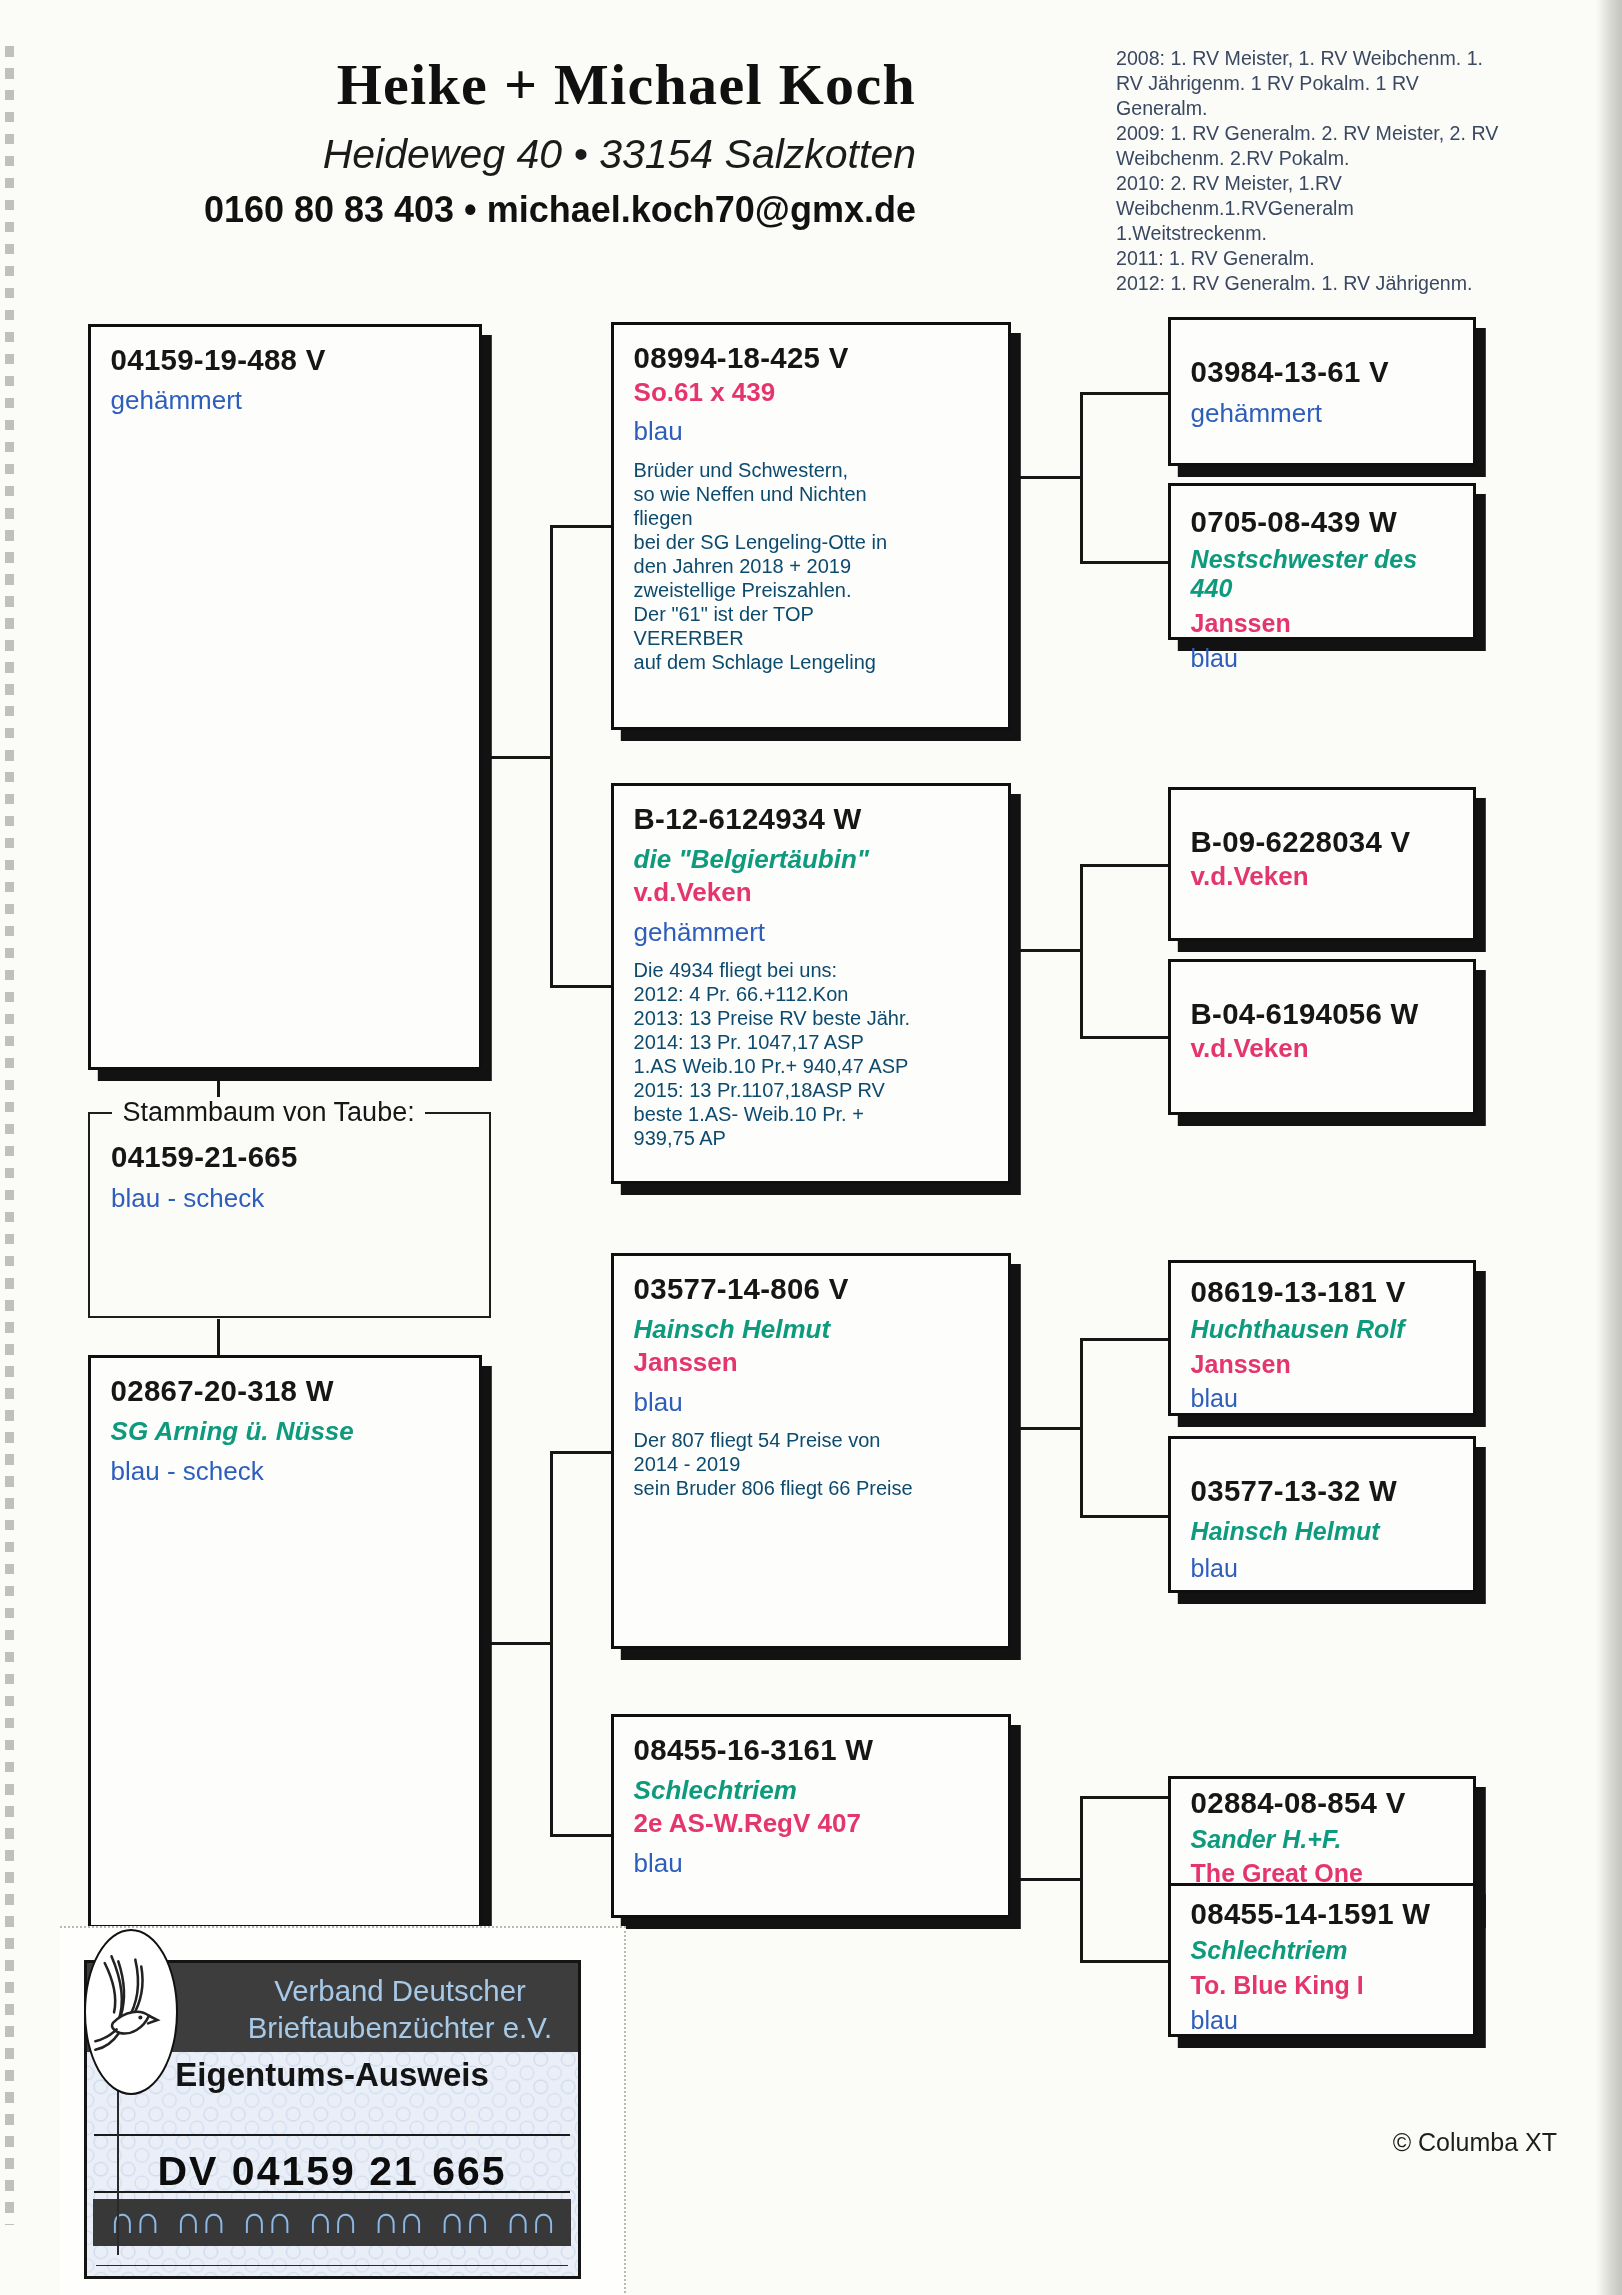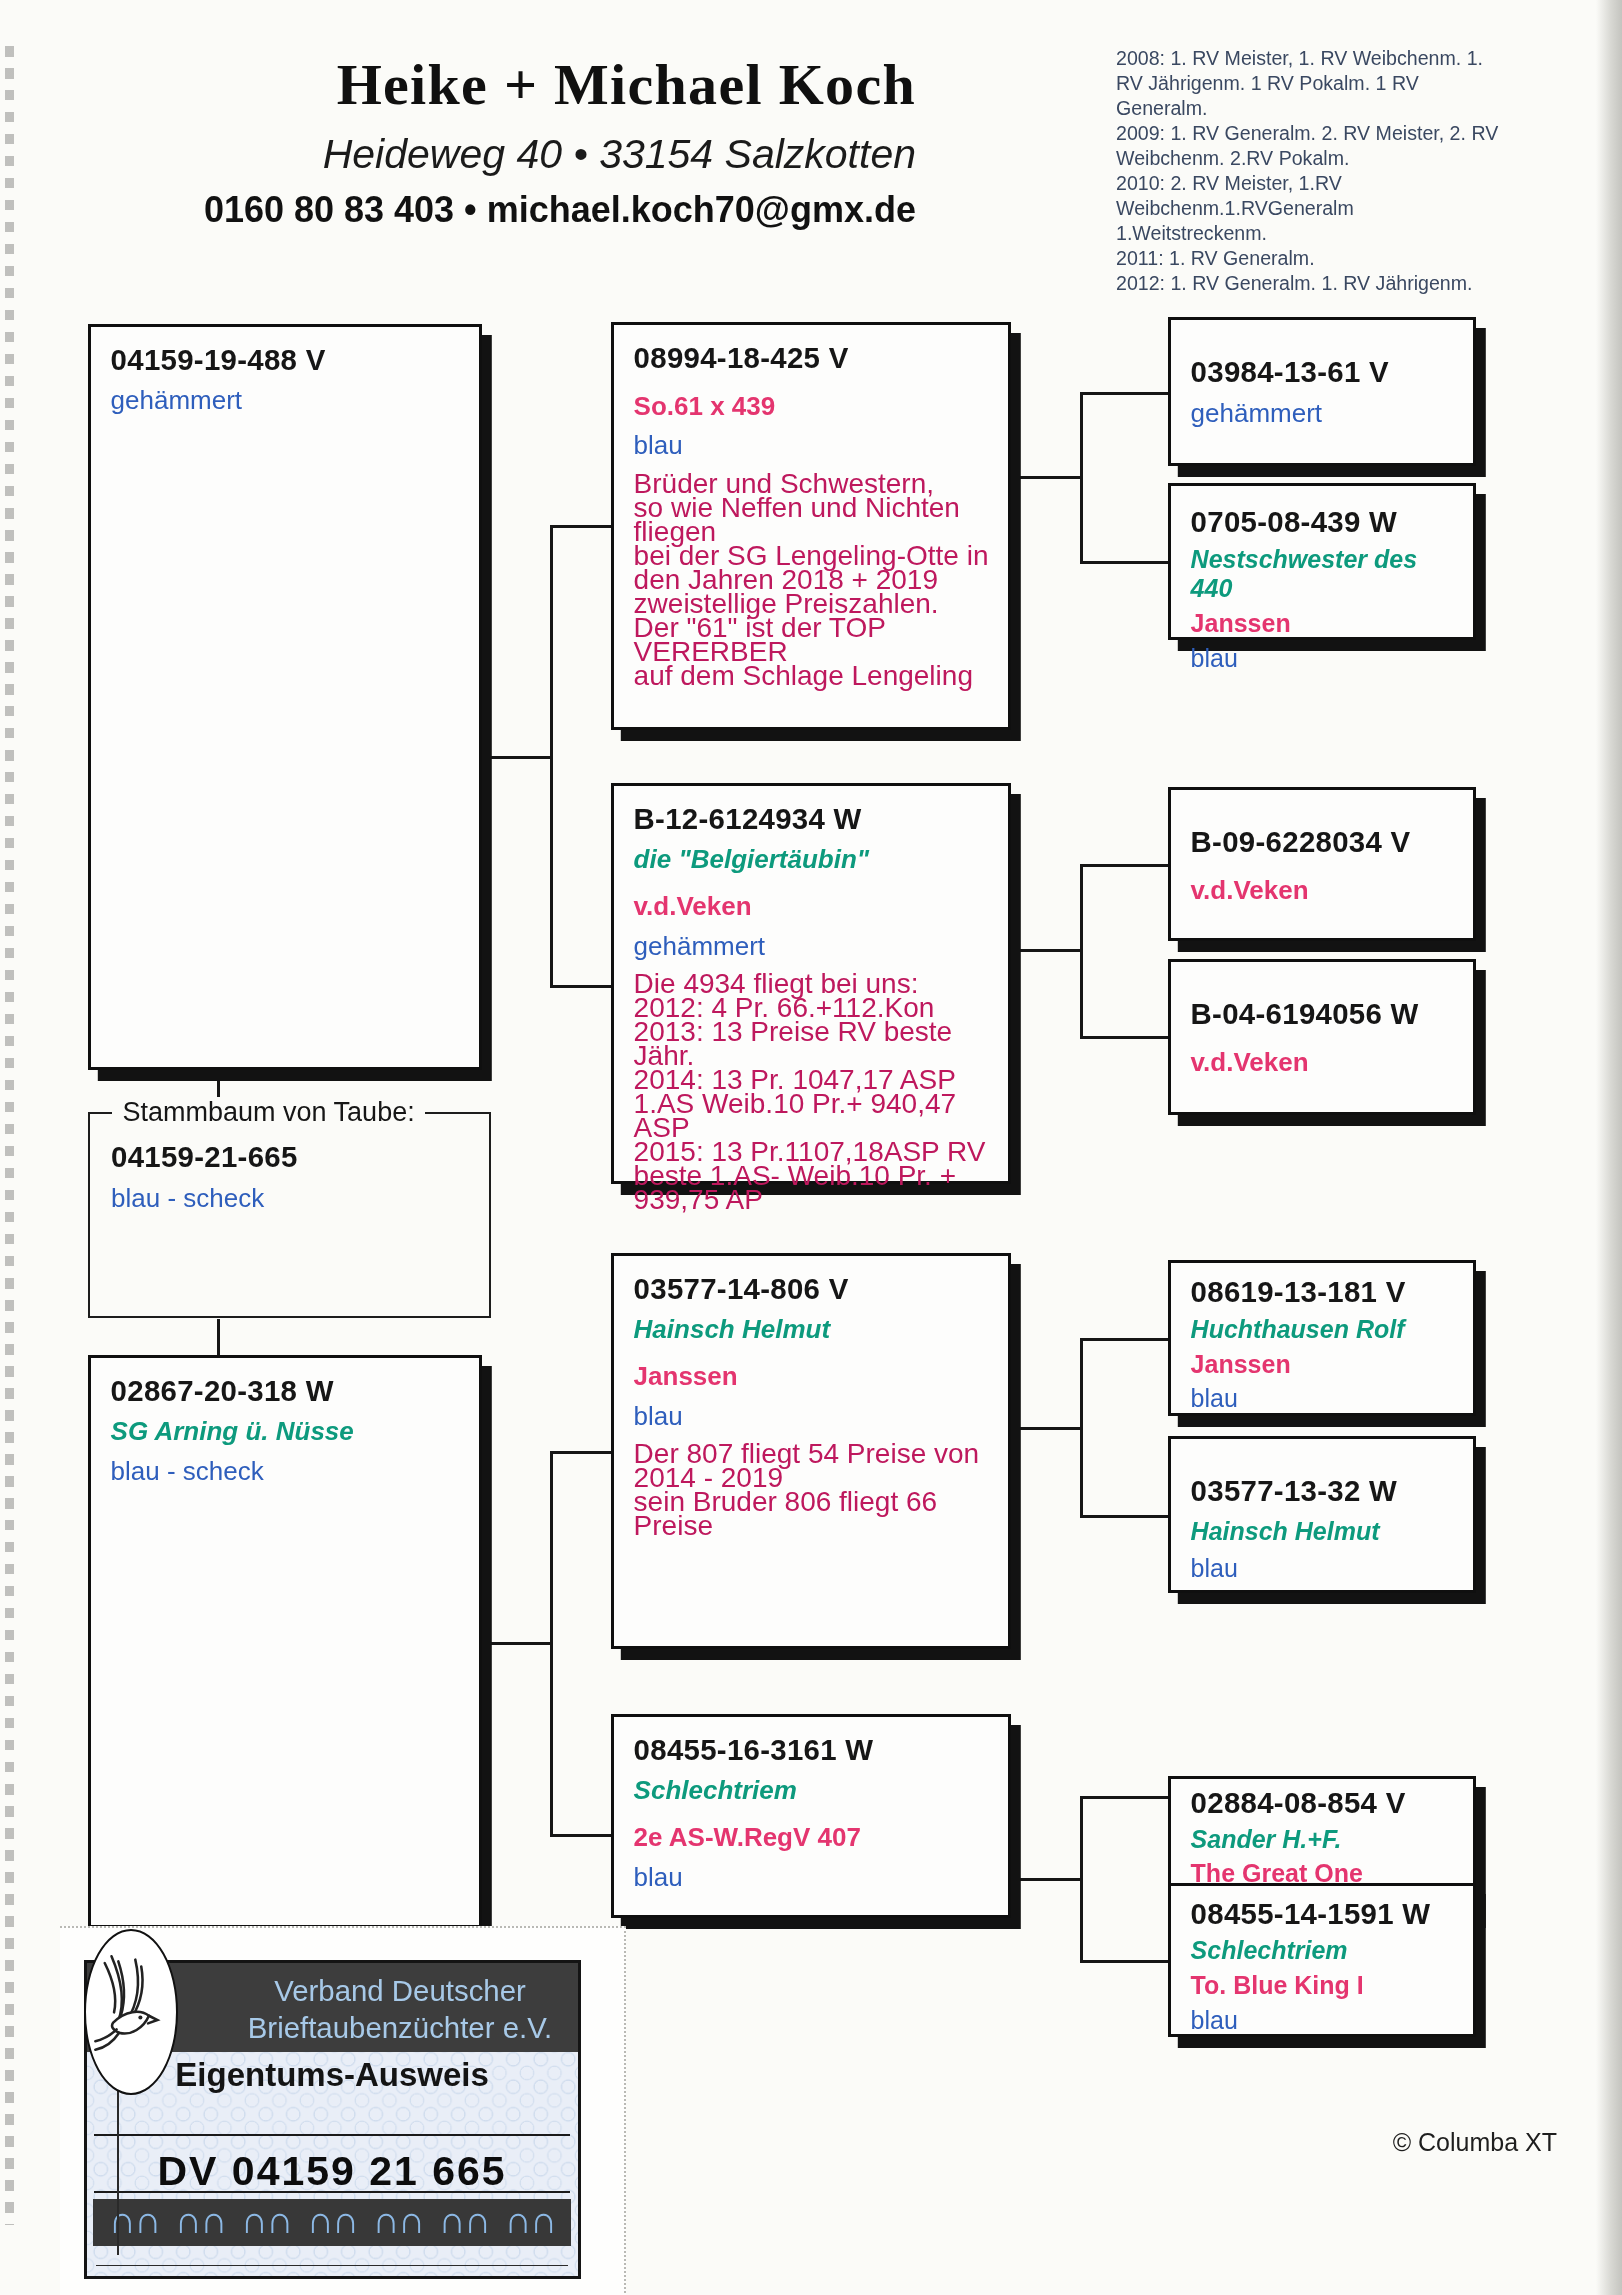--- a/index.html
+++ b/index.html
@@ -16,23 +16,23 @@
   .owner .addr{font-style:italic;font-size:41px;margin-top:13px;color:#1b1b1b;}
   .owner .phone{font-weight:700;font-size:36px;margin-top:10.5px;color:#111;}
   .achv{position:absolute;left:1116px;top:46px;width:465px;font-size:19.6px;line-height:25px;
         color:#3a4861;white-space:pre-line;}
   
   .pbox{position:absolute;background:#fdfdfc;border:3.3px solid #0f0f0f;box-sizing:border-box;
         box-shadow:9.8px 11px 0 #121212;padding:15.7px 11.8px 0 19.6px;z-index:2;}
   .sbox{padding-top:35px;}
   .ring{font-weight:700;font-size:29.4px;color:#161616;letter-spacing:0.3px;}
   .teal{font-weight:700;font-style:italic;font-size:26px;color:#0d9a7d;margin-top:8.5px;}
-  .pink{font-weight:700;font-size:26px;color:#e4356f;margin-top:16px;}
+  .pink{font-weight:700;font-size:26px;color:#e4356f;margin-top:2px;}
   .blue{font-size:26px;color:#2e5ebc;margin-top:8.5px;}
-  .notes{font-size:28px;line-height:24px;color:#be185d;margin-top:10.5px;white-space:pre-line;}
+  .notes{font-size:20px;line-height:24px;color:#0c4a6e;margin-top:10.5px;white-space:pre-line;}
   
   .subject{position:absolute;left:88px;top:1112px;width:403px;height:206px;border:2px solid #1d1d1d;
            box-sizing:border-box;padding:26px 0 0 21px;z-index:2;background:#fbfbf8;}
   .subject .legend{position:absolute;top:-17px;left:22px;background:#fbfbf8;padding:0 10.5px;
                    font-size:27px;color:#161616;}
   
   .cline{position:absolute;background:#161616;z-index:1;}
   
   .sheet{position:absolute;left:60px;top:1926px;width:564px;height:369px;background:#fefefd;z-index:3;
          border-top:2px dotted #b9b9b4;border-right:2px dotted #b9b9b4;}

